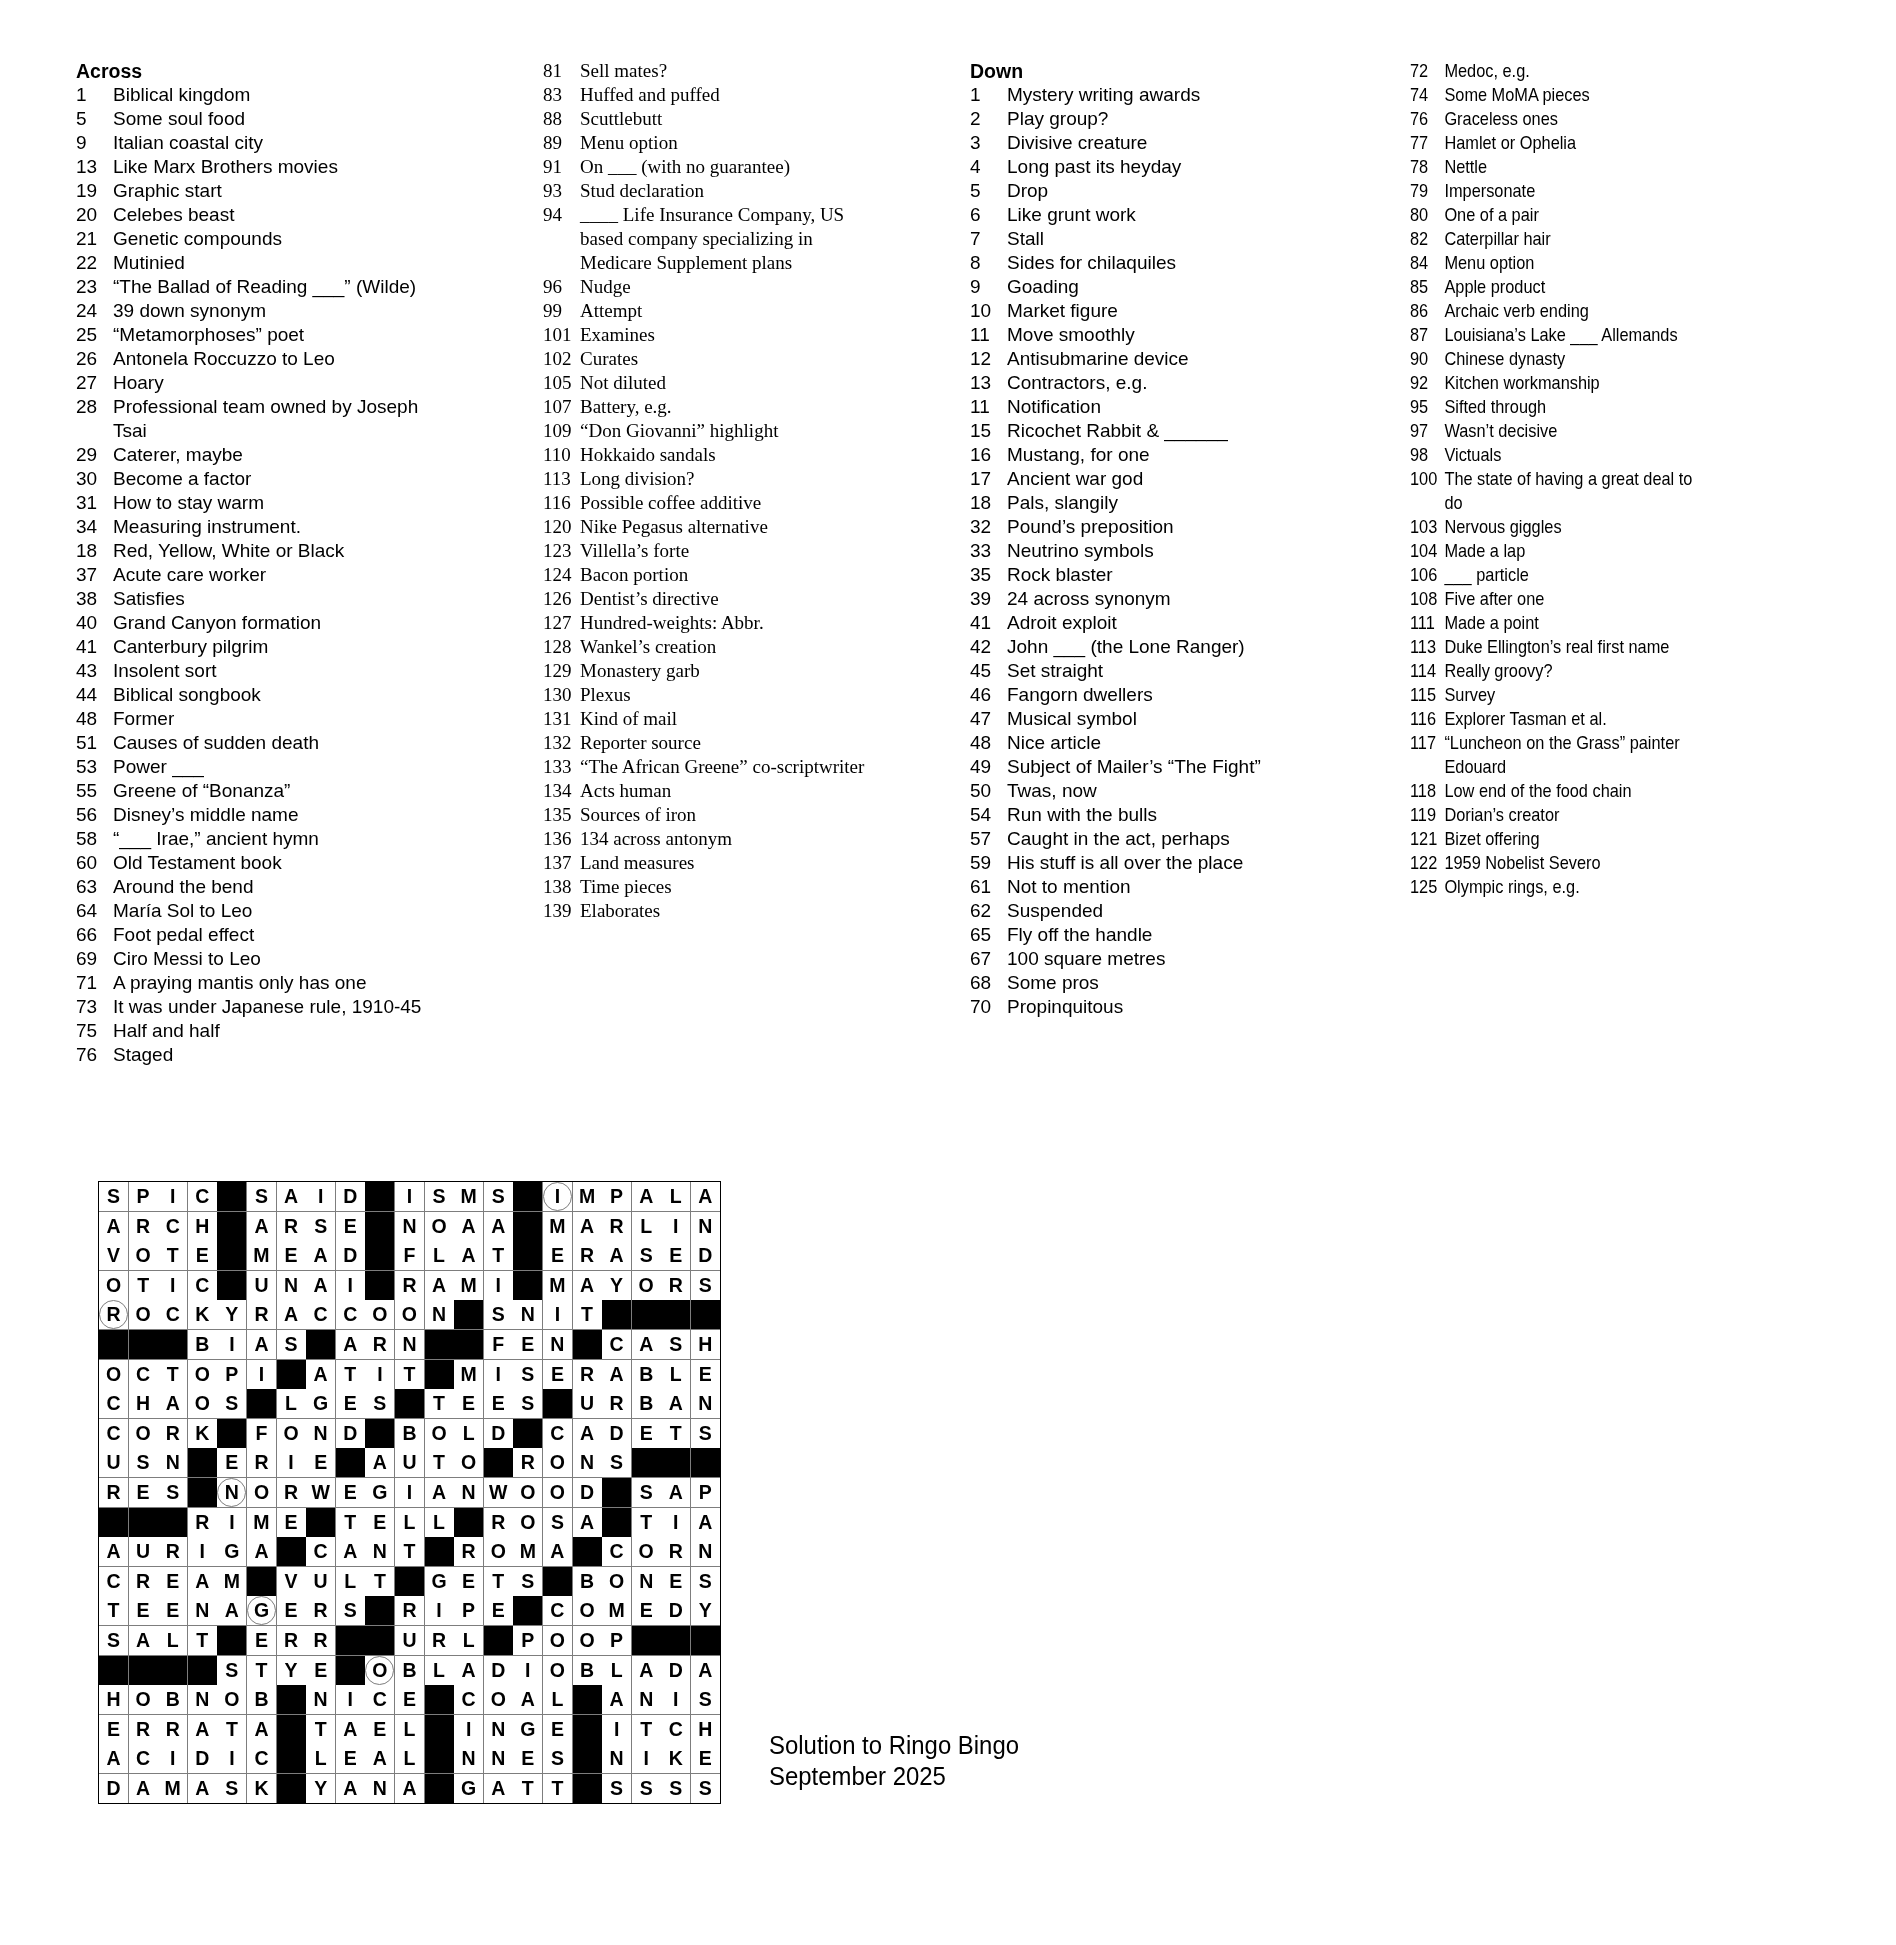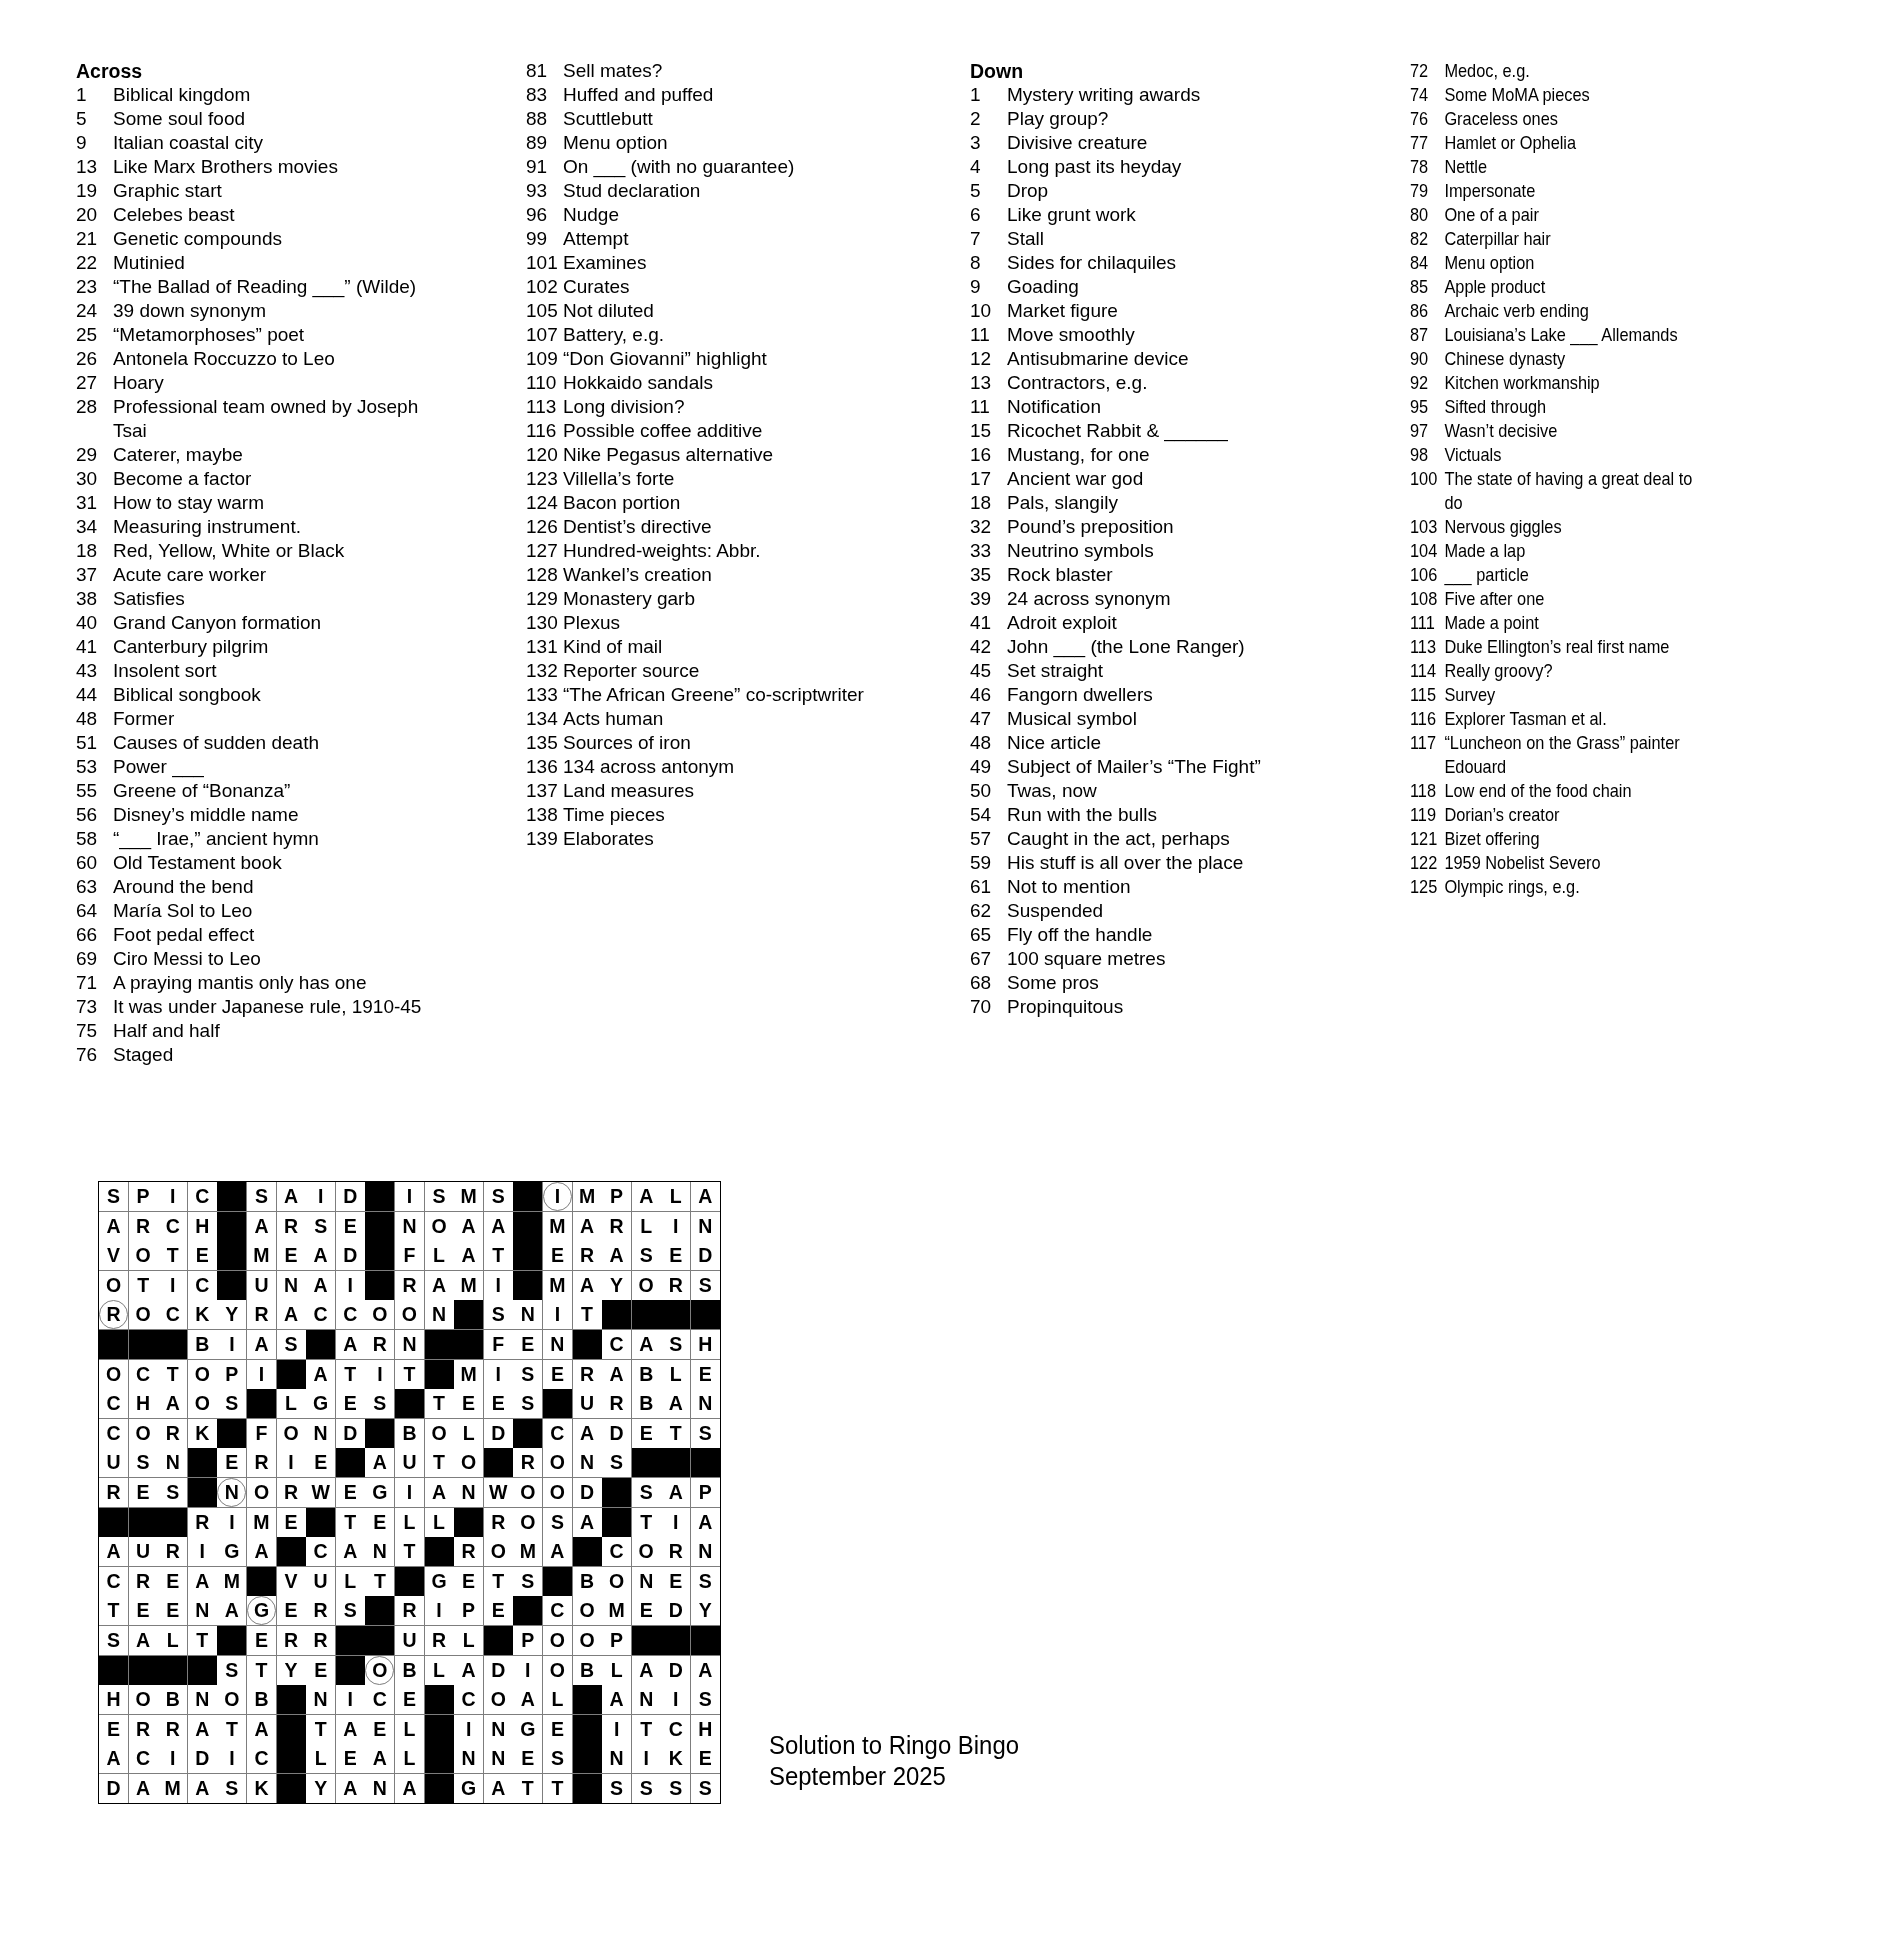--- a/index.html
+++ b/index.html
@@ -6,21 +6,21 @@
   body {
     width:1897px; height:1946px;
     background:#ffffff;
     font-family:"Liberation Sans", sans-serif;
     color:#000;
     position:relative;
     overflow:hidden;
   }
   .clue-col { position:absolute; top:59px; }
   #col-0 { left:76px;  width:419px; }
-  #col-1 { left:526px;  width:419px; }
+  #col-1 { left:543px;  width:419px;font-family:Liberation Serif, serif; }
   #col-2 { left:970px; width:410px; }
   #col-3 { left:1410px; width:433px; transform:scaleX(0.86); transform-origin:0 0; }
   .clue-header { font-weight:bold; font-size:19.5px; line-height:24px; }
   .clue { display:flex; align-items:flex-start; }
   .clue .num { flex:0 0 37px; font-size:19px; line-height:24px; }
   #col-3 .clue .num { flex:0 0 40px; }
   .clue .txt { flex:1; font-size:19px; line-height:24px; white-space:pre-line; }
 
   #grid {
     position:absolute; left:98px; top:1181px;
@@ -238,20 +238,26 @@
     </div>
     <div class="clue">
       <span class="num">91</span>
       <span class="txt">On ___ (with no guarantee)</span>
     </div>
     <div class="clue">
       <span class="num">93</span>
       <span class="txt">Stud declaration</span>
     </div>
     <div class="clue">
+      <span class="num">94</span>
+      <span class="txt">____ Life Insurance Company, US
+based company specializing in
+Medicare Supplement plans</span>
+    </div>
+    <div class="clue">
       <span class="num">96</span>
       <span class="txt">Nudge</span>
     </div>
     <div class="clue">
       <span class="num">99</span>
       <span class="txt">Attempt</span>
     </div>
     <div class="clue">
       <span class="num">101</span>
       <span class="txt">Examines</span>

